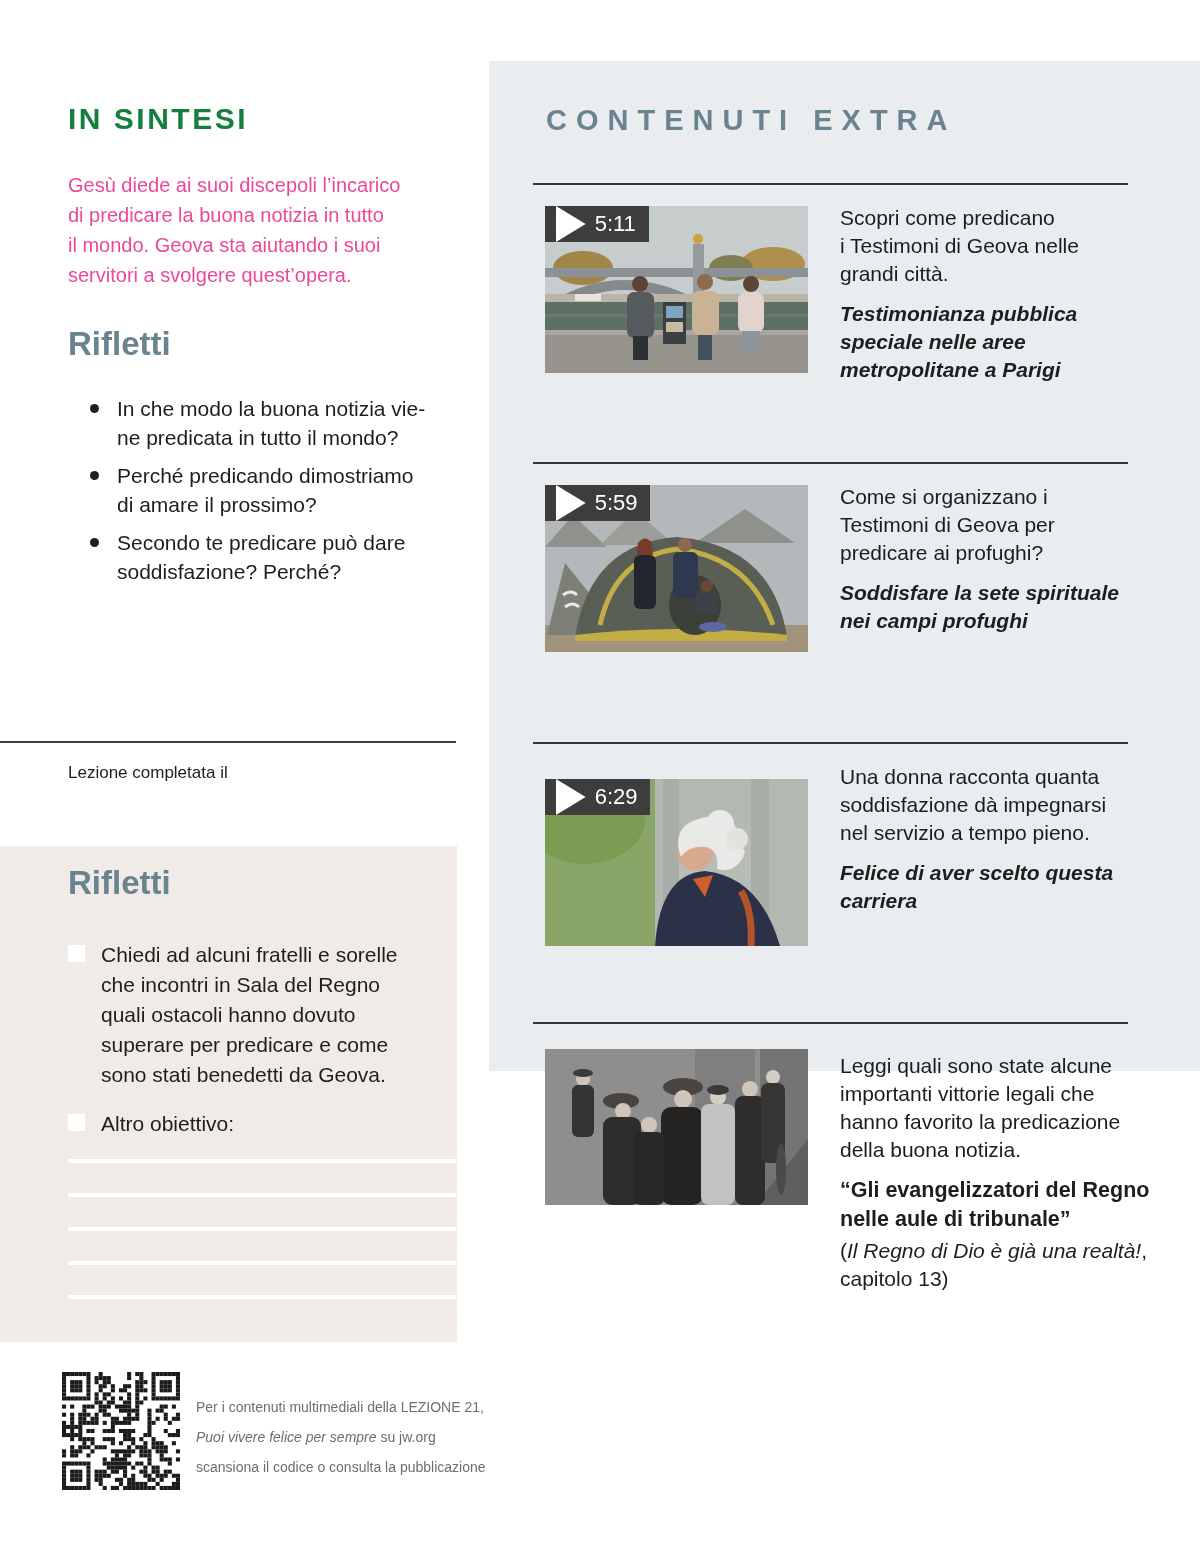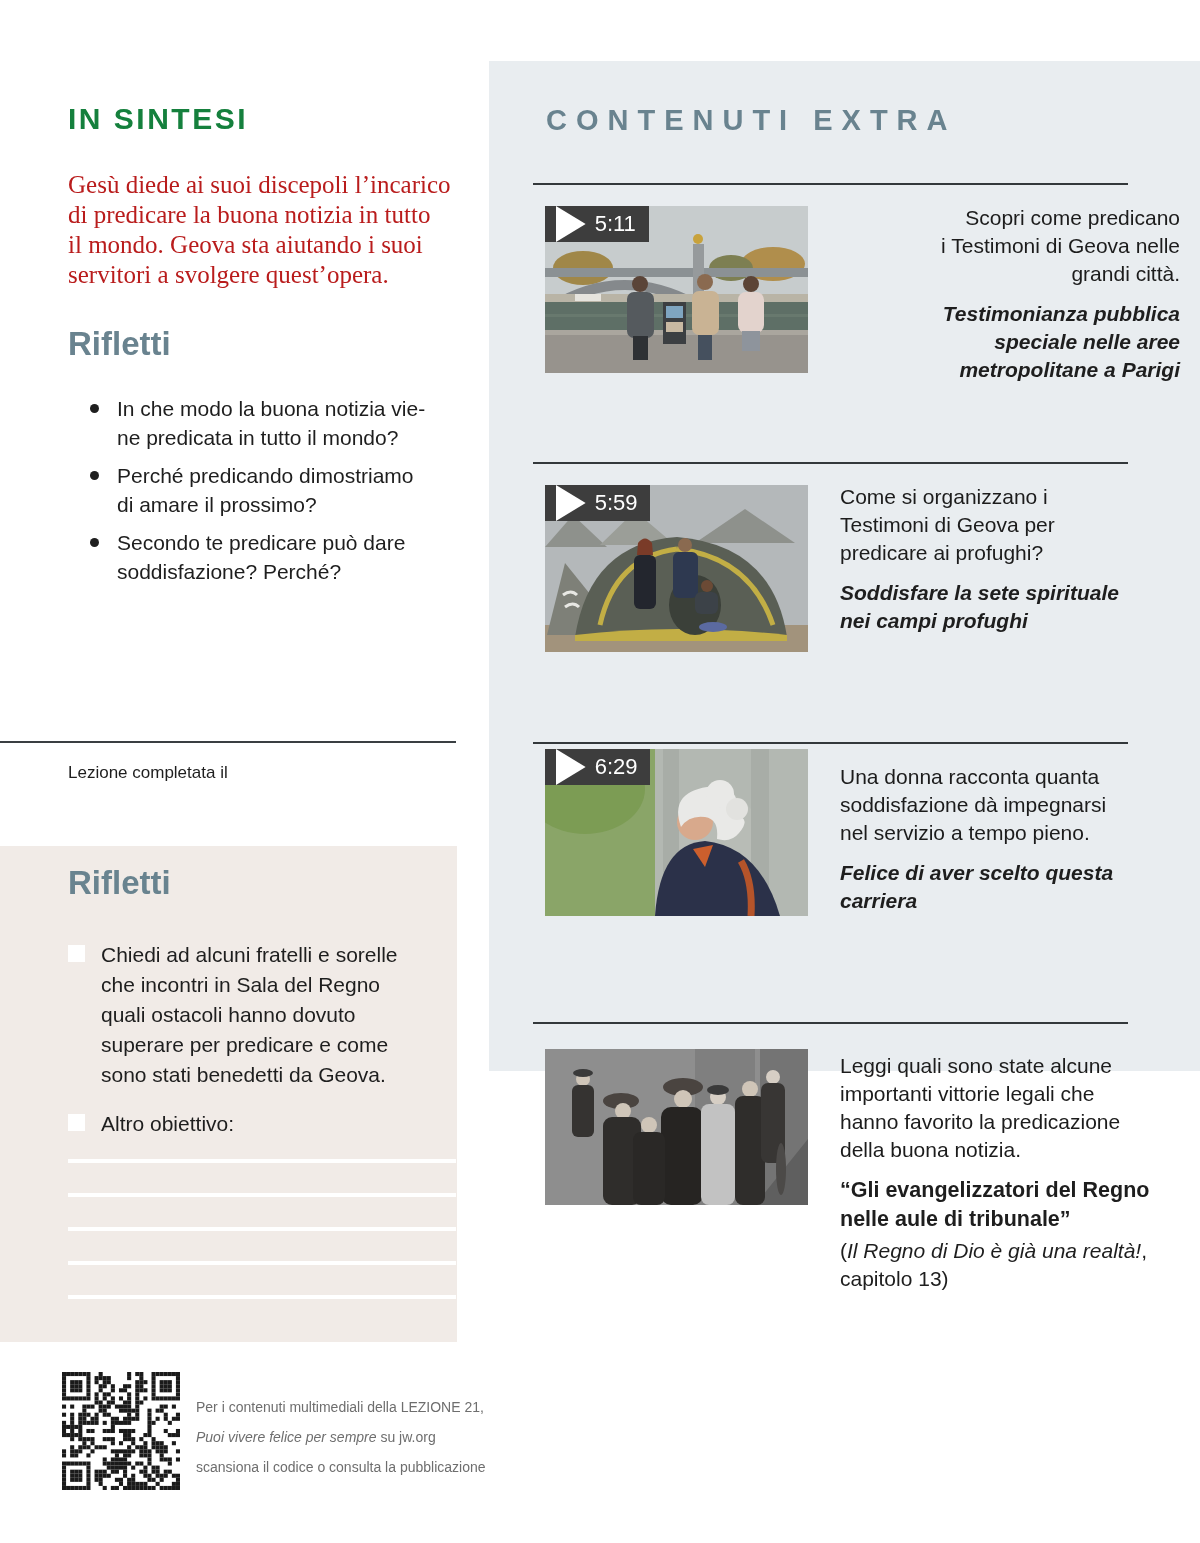--- a/index.html
+++ b/index.html
@@ -3,22 +3,22 @@
 <meta charset="utf-8">
 <style>
   html,body{margin:0;padding:0;background:#ffffff;}
   .page{position:relative;width:1200px;height:1543px;background:#ffffff;overflow:hidden;
         font-family:"Liberation Sans",sans-serif;color:#1e1e1e;}
   .page *{box-sizing:border-box;margin:0;}
 
   
   .h-orange{position:absolute;left:68px;top:102px;font-size:30px;font-weight:700;
             letter-spacing:2.5px;color:#15803d;}
-  .intro{position:absolute;left:68px;top:170px;width:420px;font-size:25px;line-height:30px;
-         white-space:pre-line;color:#b91c1c;font-family:Liberation Serif, serif;}
+  .intro{position:absolute;left:68px;top:170px;width:420px;font-size:20px;line-height:30px;
+         white-space:pre-line;color:#ec4899;}
   .h-blue{font-size:33px;font-weight:700;color:#69838f;}
   .rifletti{position:absolute;left:68px;top:325px;}
   .bullets{position:absolute;left:68px;top:394px;width:420px;list-style:none;padding:0;}
   .bullets li{position:relative;padding-left:49px;font-size:21px;line-height:29px;
               white-space:pre-line;margin-bottom:9px;}
   .bullets li::before{content:"";position:absolute;left:22px;top:10px;width:9px;height:9px;
               border-radius:50%;background:#1f1f1f;}
   .lrule{position:absolute;left:0;top:741px;width:456px;height:2px;background:#3a3f42;}
   .lesson-done{position:absolute;left:68px;top:763px;font-size:17px;}
 
@@ -32,26 +32,26 @@
   .oitem2{top:263px;}
   .wline{position:absolute;left:68px;width:388px;height:4px;background:#ffffff;}
 
   
   .panel{position:absolute;left:489px;top:61px;width:711px;height:1010px;background:#e9edf0;}
   .panel-title{position:absolute;left:57px;top:43px;font-size:29px;font-weight:700;
                letter-spacing:9px;color:#69838f;white-space:nowrap;}
   .pdivider{position:absolute;left:44px;width:595px;height:2px;background:#33383b;}
   .d1{top:122px;} .d2{top:401px;} .d3{top:681px;} .d4{top:961px;}
   .thumb{position:absolute;left:56px;width:263px;height:167px;overflow:hidden;background:#c4b5fd;}
-  .t1{top:145px;} .t2{top:424px;} .t3{top:688px;} .t4{top:988px;height:156px;}
+  .t1{top:145px;} .t2{top:424px;} .t3{top:718px;} .t4{top:988px;height:156px;}
   .thumb svg{display:block;width:100%;height:100%;}
   .badge{position:absolute;left:0;top:0;height:36px;display:flex;align-items:center;gap:9px;
          padding:0 13px 0 11px;background:#3d3d3d;color:#ffffff;font-size:22px;}
   .ptext{position:absolute;left:351px;width:340px;}
-  .x1{top:143px;text-align:right;} .x2{top:422px;} .x3{top:702px;} .x4{top:991px;}
+  .x1{top:143px;} .x2{top:422px;} .x3{top:702px;} .x4{top:991px;}
   .desc{font-size:21px;line-height:28px;white-space:pre-line;color:#1c1c1c;margin-bottom:12px;}
   .vtitle{font-size:21px;line-height:28px;font-weight:700;font-style:italic;white-space:pre-line;}
   .qtitle{font-size:21.5px;line-height:29px;font-weight:700;white-space:pre-line;}
   .ref{font-size:21px;line-height:28px;margin-top:3px;}
   .ref i{font-style:italic;}
 
   
   .qr{position:absolute;left:62px;top:1372px;width:118px;height:118px;}
   .qr svg{display:block;width:100%;height:100%;}
   .ftext{position:absolute;left:196px;top:1392px;font-size:14px;line-height:30px;color:#6e6e6e;}

